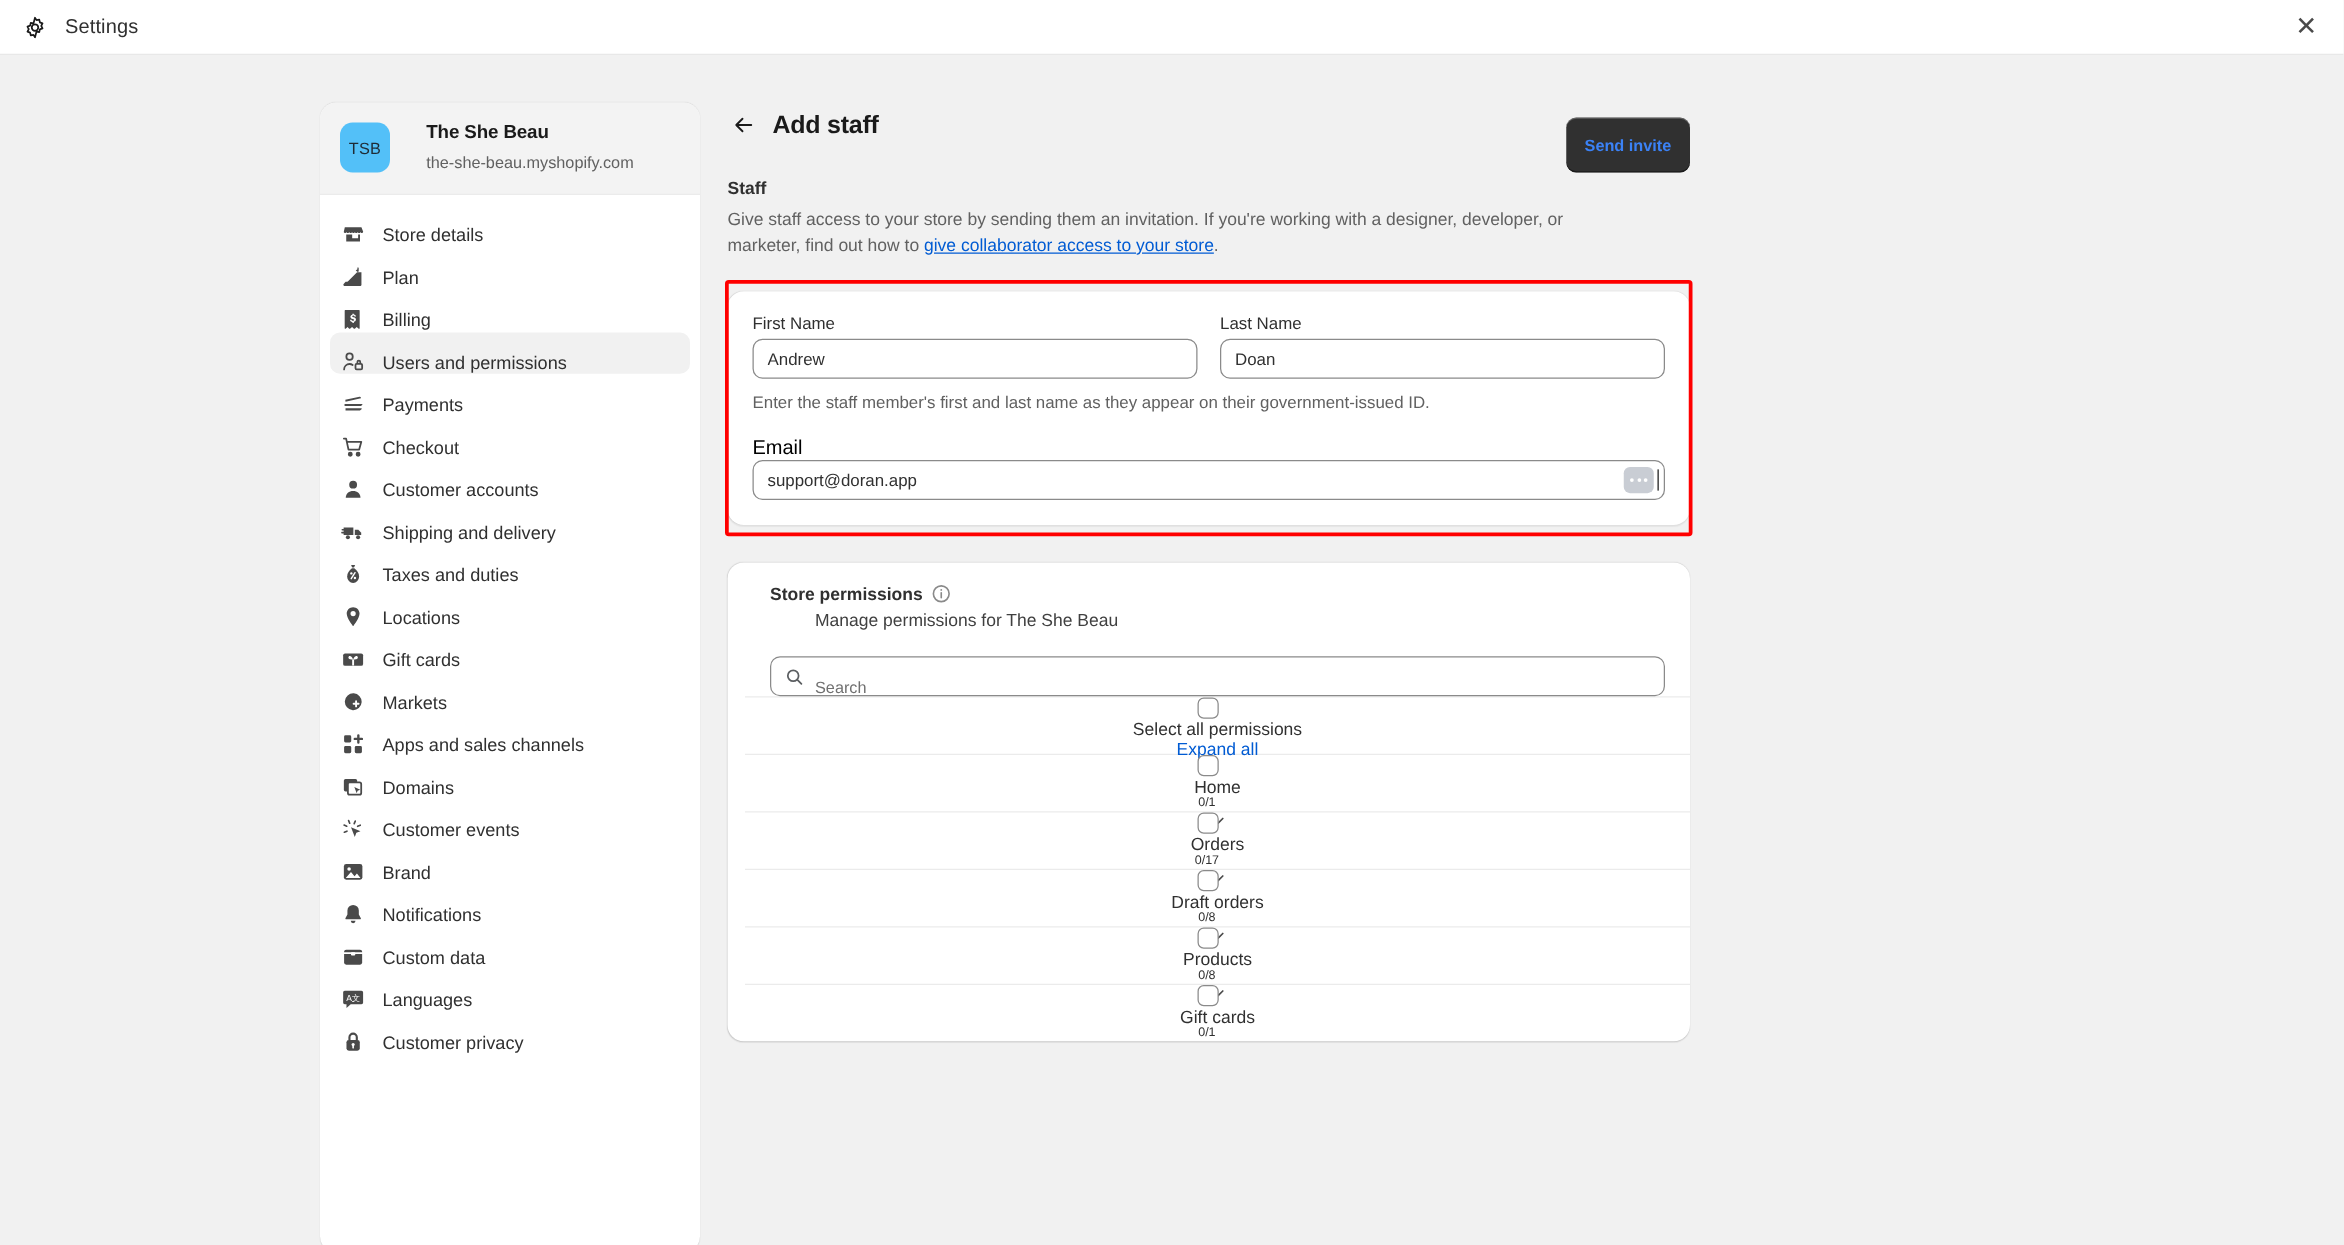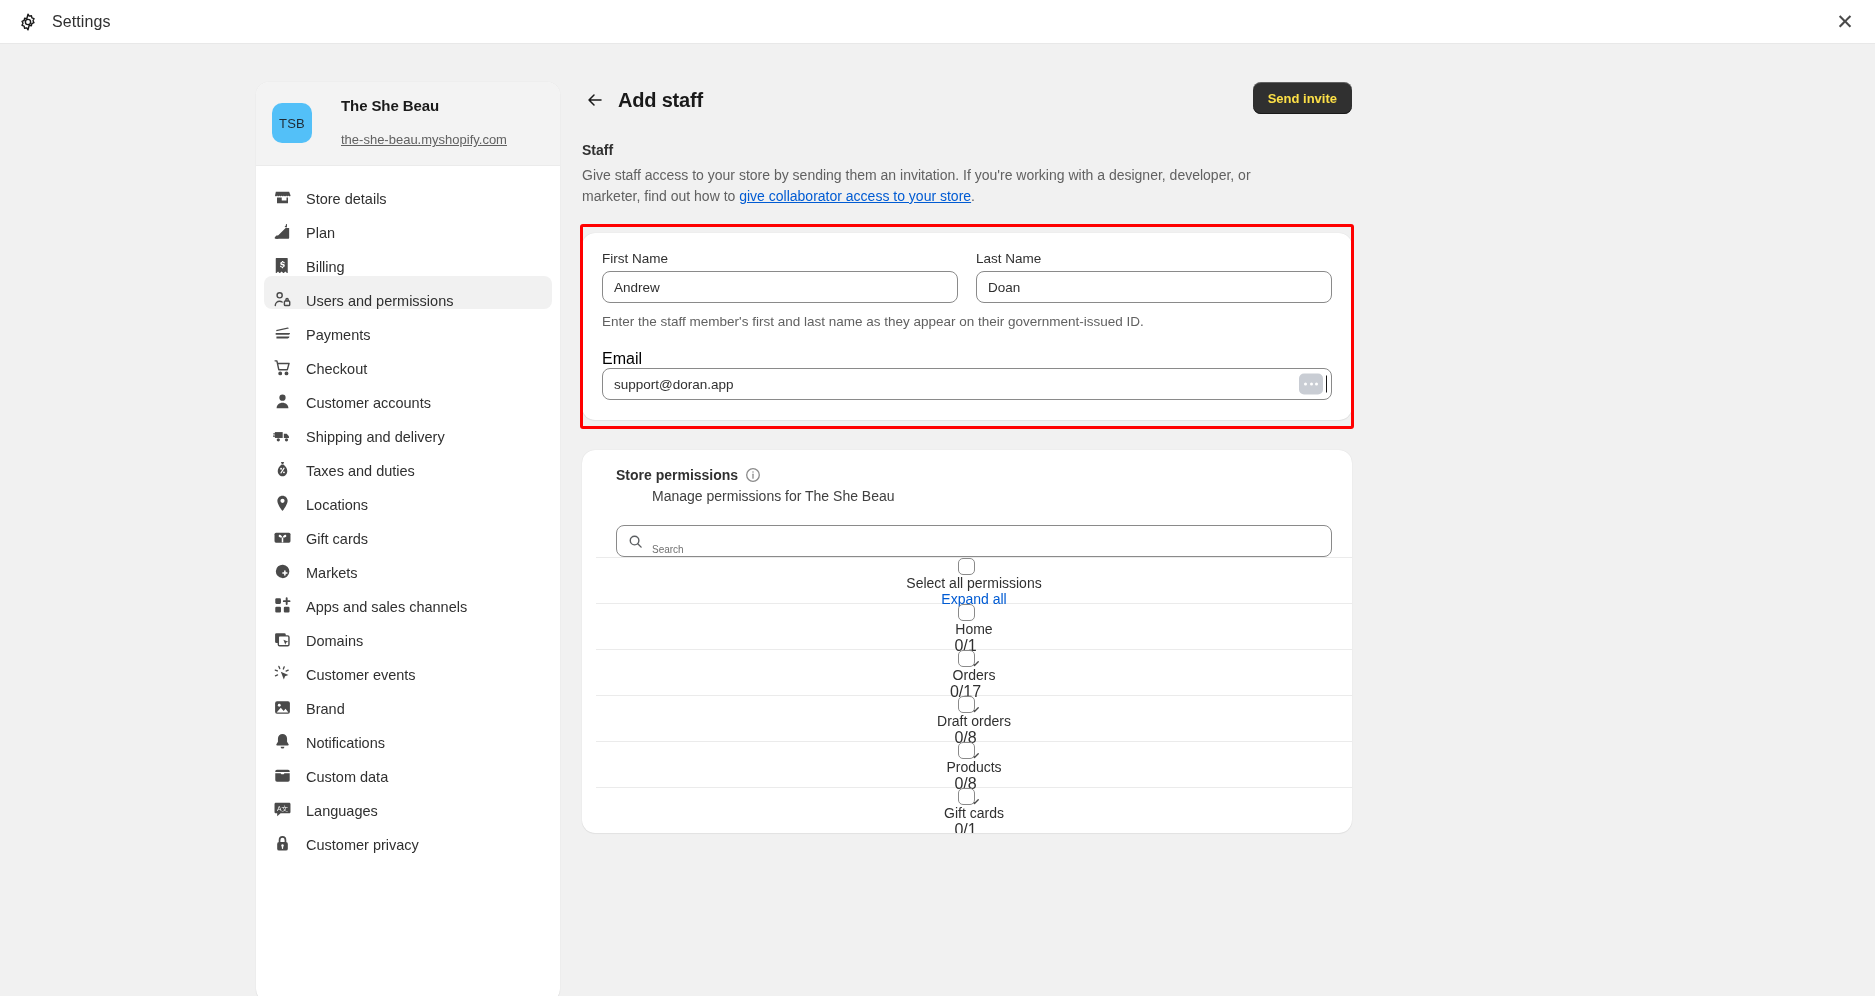--- a/index.html
+++ b/index.html
@@ -48,45 +48,45 @@
   }
   .avatar {
     width: 40px; height: 40px; flex: 0 0 40px;
     border-radius: 10px; background: #53c0f8;
     color: #1f2b35; font-size: 13px; font-weight: 400;
     display: flex; align-items: center; justify-content: center;
     letter-spacing: .2px;
   }
   .store-meta { min-width: 0; }
   .store-name { font-size: 15px; font-weight: 700; color: #1a1a1a; line-height: 18px; letter-spacing: -.1px; }
-  .store-domain { font-size: 13px; color: #616161; line-height: 18px; margin-top: 16px; text-decoration: underline; }
+  .store-domain { font-size: 13px; color: #616161; line-height: 18px; margin-top: 6px; }
   .nav { padding: 8px 8px 8px 8px; }
   .nav-item {
     display: flex; align-items: flex-end; gap: 14px;
     height: 33px; padding: 0 9px; margin-bottom: 1px;
     border-radius: 8px; cursor: pointer;
     color: #303030; font-size: 14.5px;
   }
   .nav-item.active { background: #f1f1f1; }
   .nav-item .ico { width: 19px; height: 19px; flex: 0 0 19px; display: block; color: #4a4a4a; }
   .nav-item .ico svg { display: block; width: 19px; height: 19px; }
   
   .main { width: 770px; flex: 0 0 770px; padding-right: 0; position: relative; }
   .main-head { display: flex; align-items: center; height: 36px; margin-bottom: 24px; position: relative; }
   .back-btn {
     width: 26px; height: 26px; margin-right: 10px;
     display: flex; align-items: center; justify-content: center;
     color: #1a1a1a; cursor: pointer;
   }
   .page-title { font-size: 20px; font-weight: 700; color: #1a1a1a; letter-spacing: -.2px; }
   .primary-btn {
-    position: absolute; right: 0; top: 0;
-    background: #303030; color: #fde047;
+    position: absolute; right: 0; top: 12px;
+    background: #303030; color: #3b82f6;
     border: none; border-radius: 8px;
-    padding: 0 15px; height: 32px;
+    padding: 0 15px; height: 44px;
     font-size: 13px; font-weight: 700; cursor: pointer;
     font-family: "Liberation Sans", sans-serif;
     box-shadow: 0 -1px 0 0 #1a1a1a inset, 0 1px 0 0 rgba(255,255,255,.24) inset;
   }
   .section-title { font-size: 14px; font-weight: 700; color: #303030; margin-bottom: 7px; }
   .section-desc { font-size: 14px; color: #616161; line-height: 21px; max-width: 700px; }
   .section-desc a { color: #005bd3; text-decoration: underline; }
   
   .hl-wrap { margin-top: 26px; position: relative; }
   .hl-border {
@@ -129,39 +129,39 @@
   .info-icon { width: 16px; height: 16px; display: block; color: #616161; }
   .perm-sub { font-size: 14px; color: #404040; margin-top: 5px; margin-left: 36px; }
   .search-shell {
     margin-top: 21px; position: relative;
     border: 1px solid #8a8a8a; border-radius: 8px; height: 32px;
     display: flex; align-items: center; padding: 0 11px; gap: 9px;
     background: #fff;
   }
   .search-shell .s-ico { width: 15px; height: 15px; color: #5c5f62; display: block; }
   .search-shell input {
-    border: none; outline: none; flex: 1; font-size: 10px; color: #303030;
+    border: none; outline: none; flex: 1; font-size: 13px; color: #303030;
     font-family: "Liberation Sans", sans-serif; background: transparent; margin-top: 16px;
   }
   .search-shell input::placeholder { color: #707070; }
   .perm-list { margin: 0 -20px; }
   .perm-row {
     display: flex; align-items: center;
     height: 46px; padding: 0 20px 0 20px;
     border-top: 1px solid #ebebeb;
     flex-direction: column;
   }
   .perm-row:first-child { border-top: 1px solid #ebebeb; }
   .cb {
     width: 17px; height: 17px; flex: 0 0 17px;
     border: 1.5px solid #8a8a8a; border-radius: 5px; background: #fff;
     margin-right: 15px; cursor: pointer;
   }
   .perm-label { font-size: 14px; color: #303030; flex: 1; }
-  .perm-count { font-size: 16px; color: #303030; margin-right: 17px; }
+  .perm-count { font-size: 10px; color: #303030; margin-right: 17px; }
   .chev { width: 17px; height: 17px; color: #4a4a4a; display: block; cursor: pointer; }
   .expand-link { font-size: 14px; color: #005bd3; cursor: pointer; }
 </style>
 </head>
 <body>
 
 <div class="topbar">
   <span class="gear">
     <svg viewBox="0 0 20 20" fill="none" stroke="#1a1a1a" stroke-width="1.4">
       <circle cx="10" cy="10" r="2.6"></circle>

